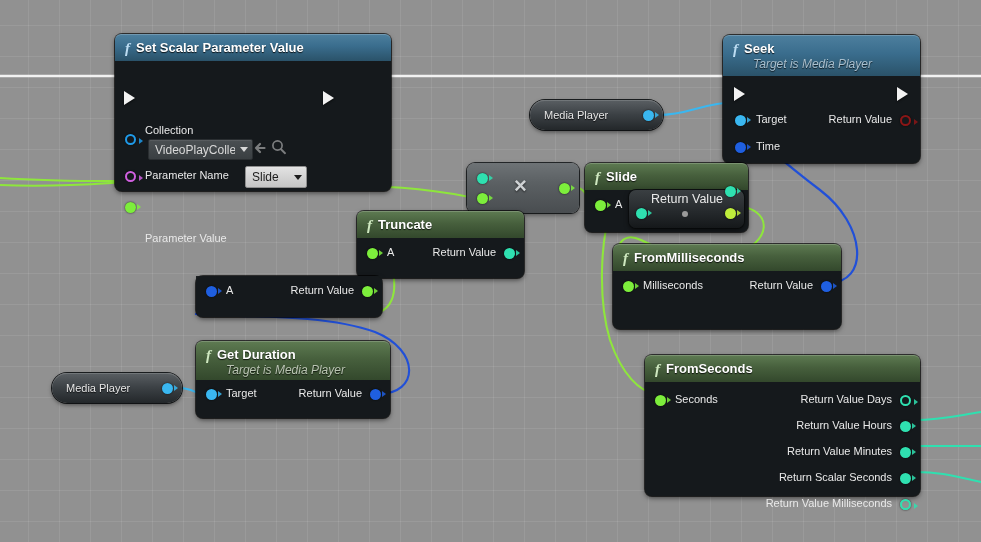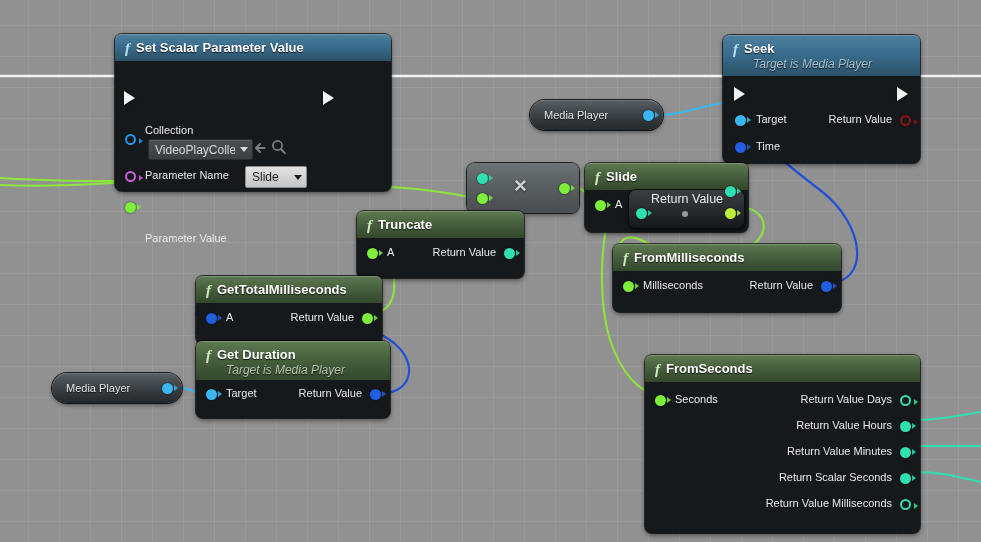--- a/index.html
+++ b/index.html
@@ -263,23 +263,20 @@
     </div>
     <div class="body" style="height:40px;">
       <div class="pin" style="left:10px;top:10px;background:#7dee3c;color:#7dee3c;"></div>
       <div class="lbl" style="left:30px;top:8px;">A</div>
       <div class="lbl r" style="right:28px;top:8px;">Return Value</div>
       <div class="pin" style="right:9px;top:10px;background:#2fe0b0;color:#2fe0b0;"></div>
     </div>
   </div>
 
   <div class="node" style="left:196px;top:276px;width:186px;">
-    <div class="hdr green">
-      <span class="ftag">f</span><span class="ttl">GetTotalMilliseconds</span>
-    </div>
     <div class="body" style="height:41px;">
       <div class="pin" style="left:10px;top:10px;background:#1f5fe0;color:#1f5fe0;"></div>
       <div class="lbl" style="left:30px;top:8px;">A</div>
       <div class="lbl r" style="right:28px;top:8px;">Return Value</div>
       <div class="pin" style="right:9px;top:10px;background:#7dee3c;color:#7dee3c;"></div>
     </div>
   </div>
 
   <div class="node" style="left:196px;top:341px;width:194px;">
     <div class="hdr green" style="padding-bottom:3px;">
@@ -291,33 +288,33 @@
       <div class="lbl" style="left:30px;top:7px;">Target</div>
       <div class="lbl r" style="right:28px;top:7px;">Return Value</div>
       <div class="pin" style="right:9px;top:9px;background:#1f5fe0;color:#1f5fe0;"></div>
     </div>
   </div>
 
   <div class="node" style="left:613px;top:244px;width:228px;">
     <div class="hdr green">
       <span class="ftag">f</span><span class="ttl">FromMilliseconds</span>
     </div>
-    <div class="body" style="height:41px;">
+    <div class="body" style="height:58px;">
       <div class="pin" style="left:10px;top:10px;background:#7dee3c;color:#7dee3c;"></div>
       <div class="lbl" style="left:30px;top:8px;">Milliseconds</div>
       <div class="lbl r" style="right:28px;top:8px;">Return Value</div>
       <div class="pin" style="right:9px;top:10px;background:#1f5fe0;color:#1f5fe0;"></div>
     </div>
   </div>
 
   <div class="node" style="left:645px;top:355px;width:275px;">
     <div class="hdr green">
       <span class="ftag">f</span><span class="ttl">FromSeconds</span>
     </div>
-    <div class="body" style="height:151px;">
+    <div class="body" style="height:114px;">
       <div class="pin" style="left:10px;top:13px;background:#7dee3c;color:#7dee3c;"></div>
       <div class="lbl" style="left:30px;top:11px;">Seconds</div>
 
       <div class="lbl r" style="right:28px;top:11px;">Return Value Days</div>
       <div class="pin hollow" style="right:9px;top:13px;border-color:#2fe0b0;color:#2fe0b0;"></div>
 
       <div class="lbl r" style="right:28px;top:37px;">Return Value Hours</div>
       <div class="pin" style="right:9px;top:39px;background:#2fe0b0;color:#2fe0b0;"></div>
 
       <div class="lbl r" style="right:28px;top:63px;">Return Value Minutes</div>

